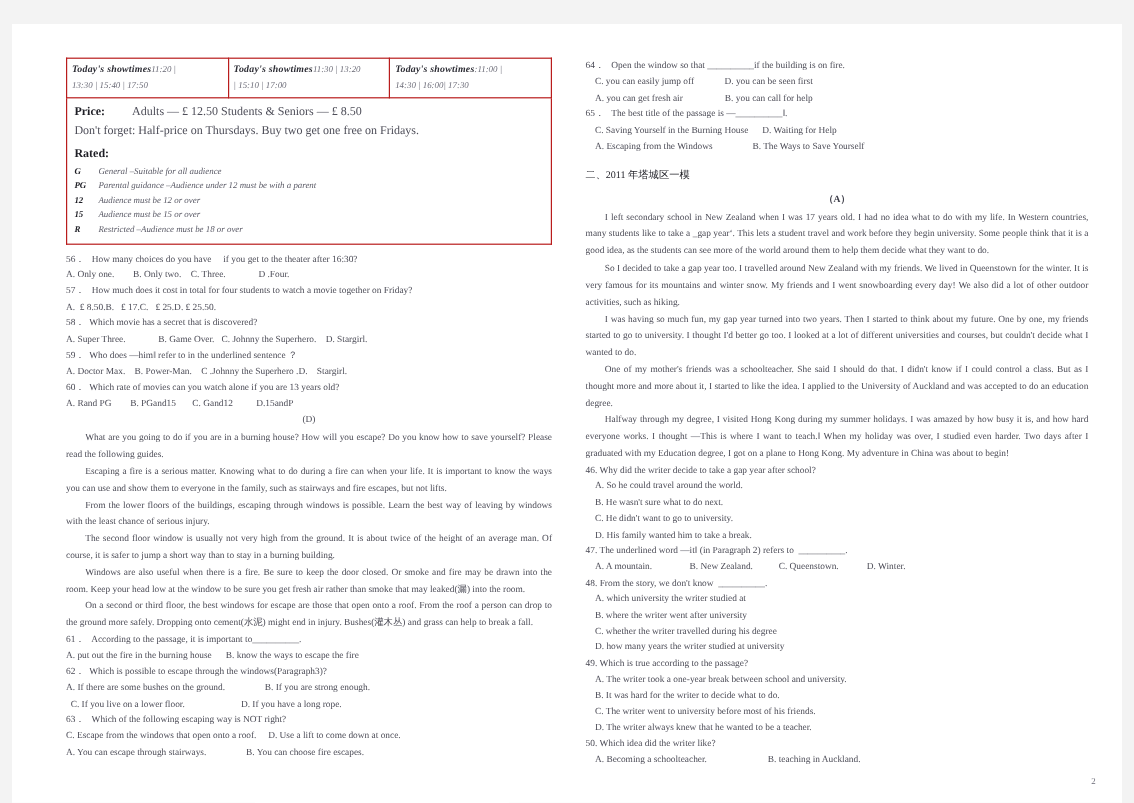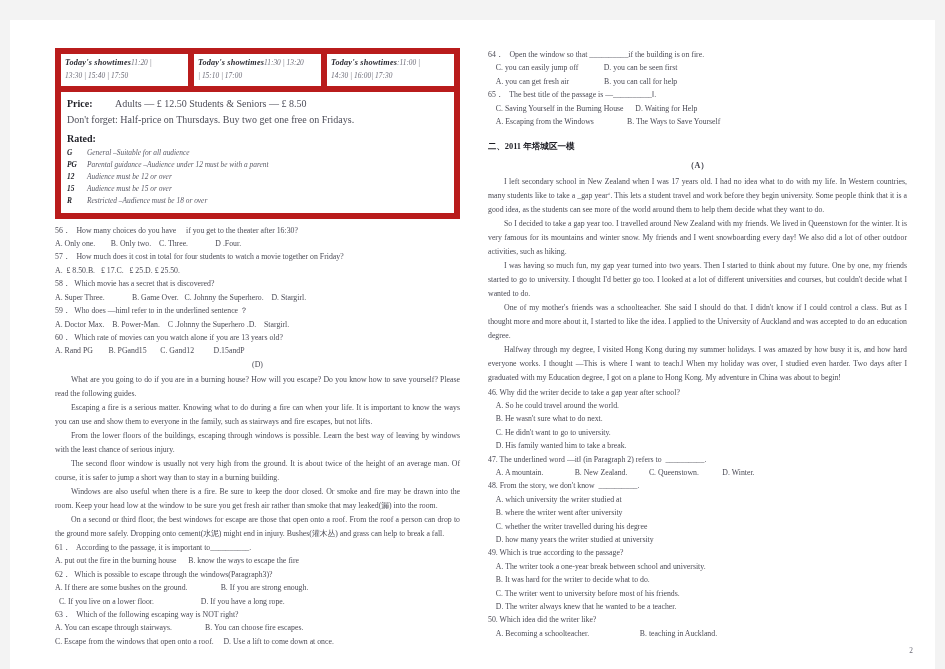--- a/index.html
+++ b/index.html
@@ -44,21 +44,21 @@
   }
 
   
   table.showtimes {
     border-collapse: collapse;
     width: 100%;
     table-layout: fixed;
     color: #5a5a66;
   }
   table.showtimes td {
-    border: 6px solid #b91c1c;
+    border: 1px solid #b91c1c;
     padding: 3px 4px 5px 4px;
     vertical-align: top;
     font-size: 7.4px;
     line-height: 1.55;
     margin-left: 28px;
   }
   .st-label {
     font-weight: bold;
     font-style: italic;
     color: #2b2b33;
@@ -111,21 +111,21 @@
     font-size: 7.8px;
     line-height: 1.8;
     color: #4a4a55;
     text-align: justify;
     text-indent: 16px;
     margin: 0;
   }
   .spacer-sm { height: 5px; }
   .section-head {
     font-size: 8.4px;
-    font-weight: bold;
+    font-weight: normal;
     color: #1d1d24;
     line-height: 2;
     margin-top: 10px;
     margin-bottom: 2px;
   }
   .section-head .cn {
     font-family: "DejaVu Sans", sans-serif;
     font-size: 8.6px;
   }
   .passage-title {
@@ -226,22 +226,22 @@
         <p class="para">On a second or third floor, the best windows for escape are those that open onto a roof. From the roof a person can drop to the ground more safely. Dropping onto cement(水泥) might end in injury. Bushes(灌木丛) and grass can help to break a fall.</p>
       </div>
 
       <div>
         <div class="qline">61．   According to the passage, it is important to__________.</div>
         <div class="qline">A. put out the fire in the burning house      B. know the ways to escape the fire</div>
         <div class="qline">62．  Which is possible to escape through the windows(Paragraph3)?</div>
         <div class="qline">A. If there are some bushes on the ground.                 B. If you are strong enough.</div>
         <div class="qline">  C. If you live on a lower floor.                        D. If you have a long rope.</div>
         <div class="qline">63．   Which of the following escaping way is NOT right?</div>
+        <div class="qline">C. Escape from the windows that open onto a roof.     D. Use a lift to come down at once.</div>
         <div class="qline">A. You can escape through stairways.                 B. You can choose fire escapes.</div>
-        <div class="qline">C. Escape from the windows that open onto a roof.     D. Use a lift to come down at once.</div>
       </div>
     </div>
 
     <div class="col col-right">
 
       <div>
         <div class="qline">64．   Open the window so that __________if the building is on fire.</div>
         <div class="qline">    C. you can easily jump off             D. you can be seen first</div>
         <div class="qline">    A. you can get fresh air                  B. you can call for help</div>
         <div class="qline">65．   The best title of the passage is —__________‖.</div>

